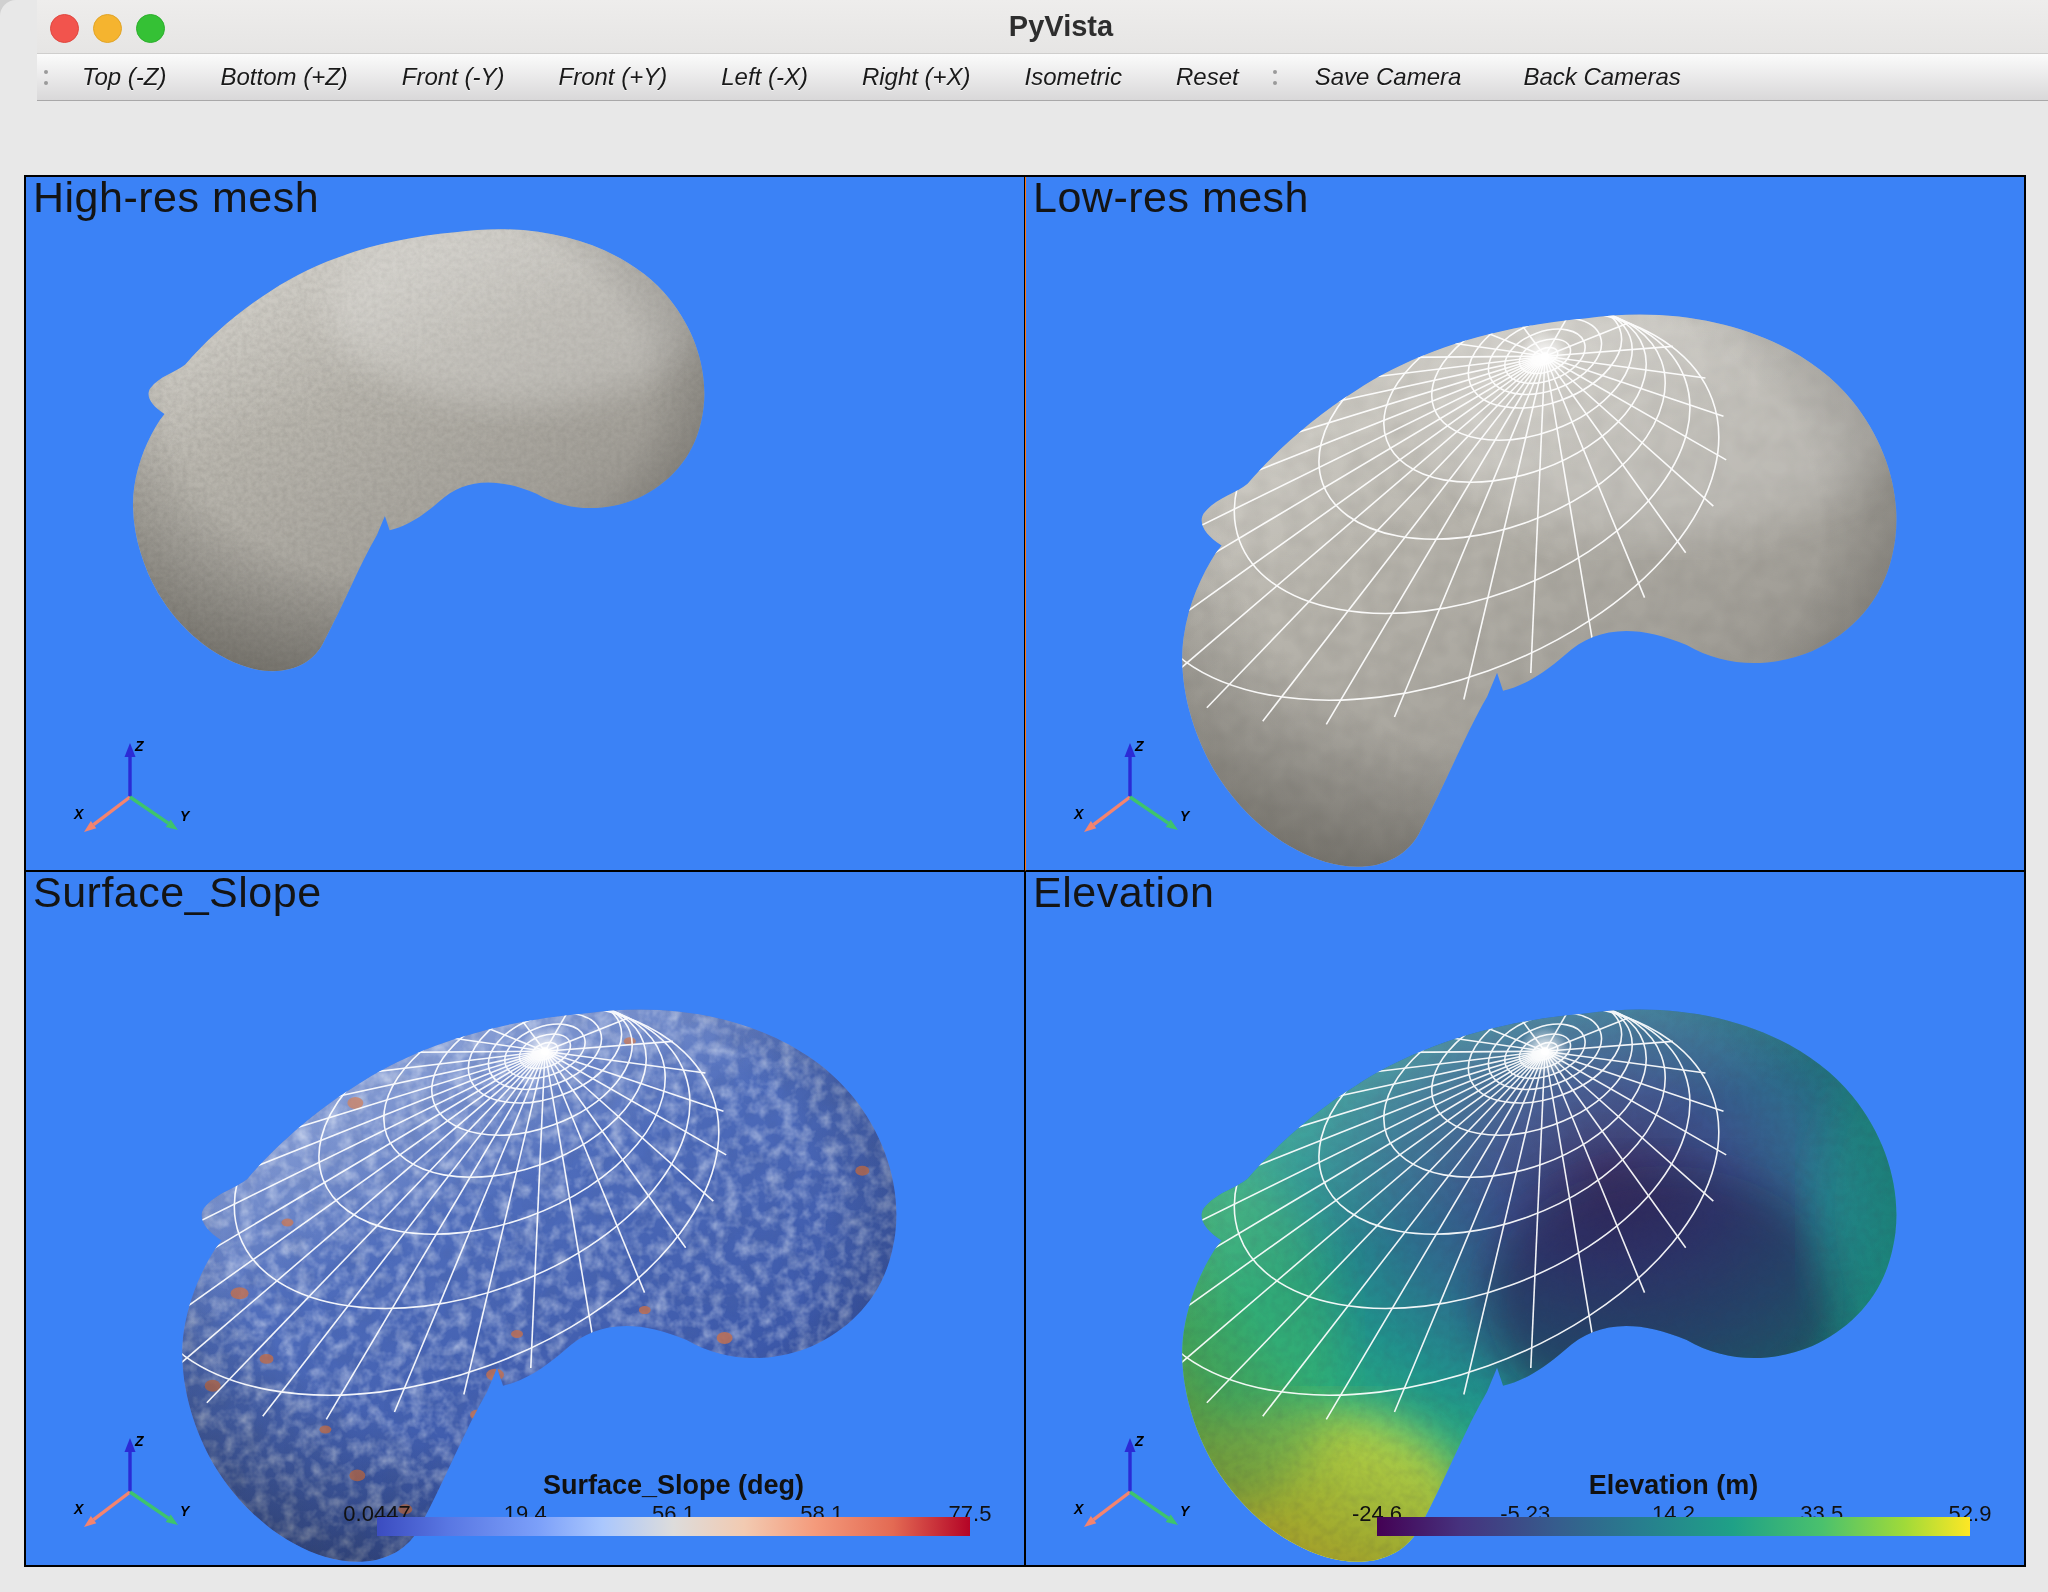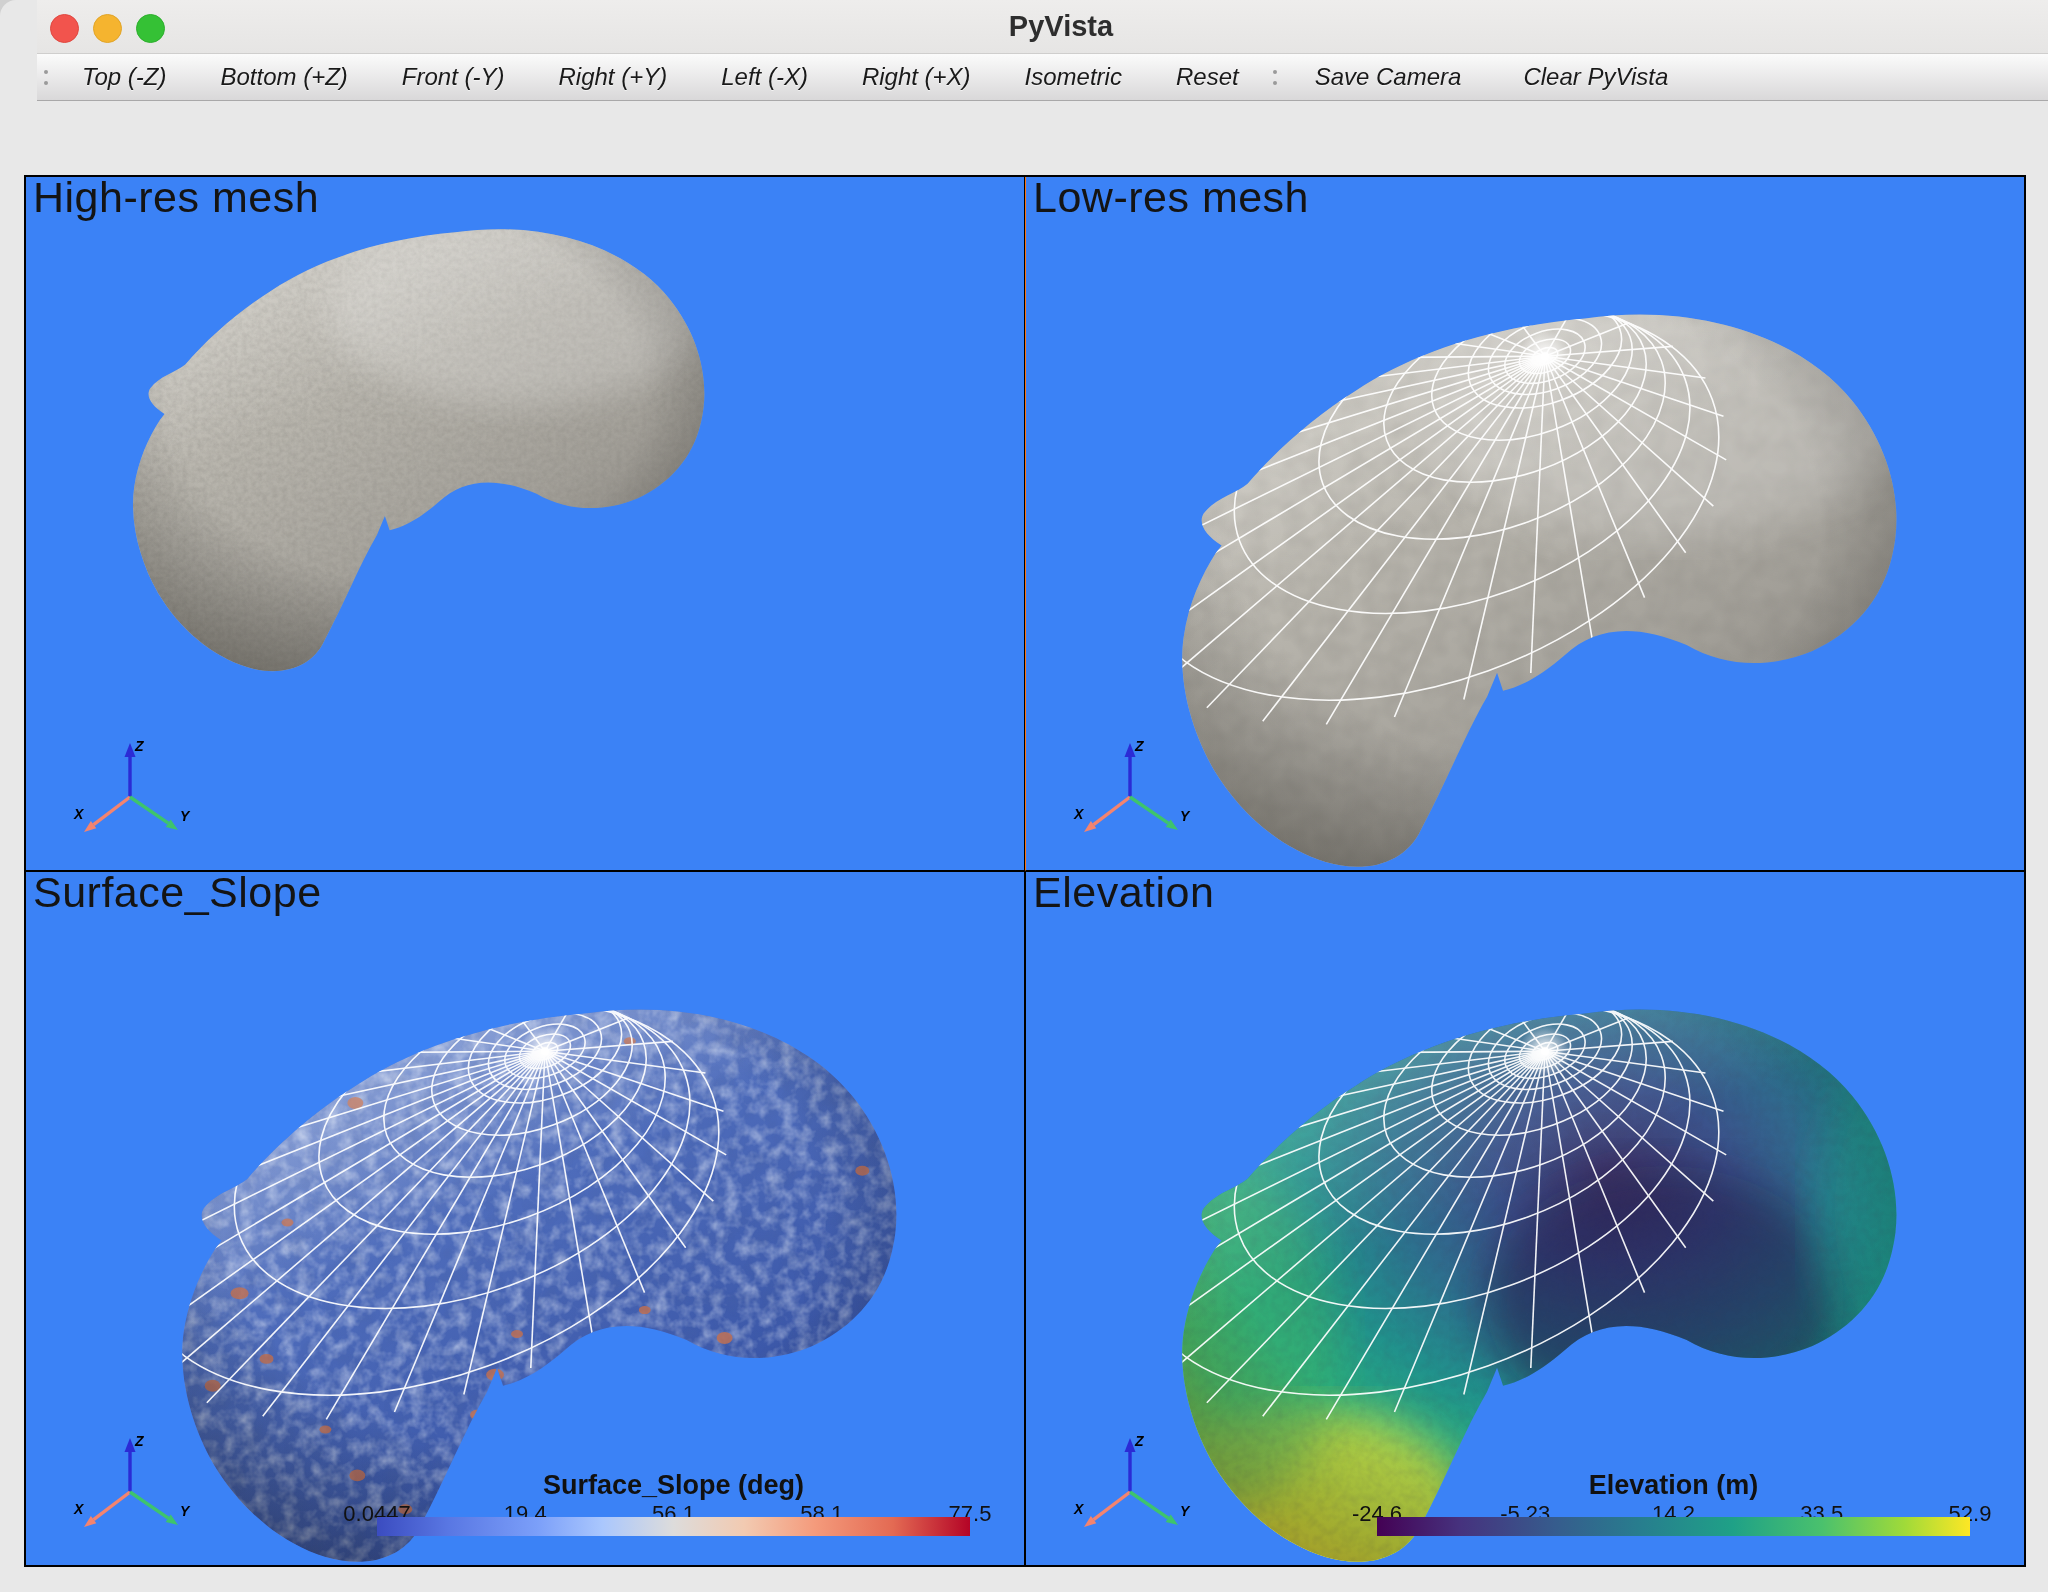--- a/index.html
+++ b/index.html
@@ -61,31 +61,31 @@
 
 
   <div class="toolbar">
     <span class="tb-handle">
         <i></i>
         <i></i>
       </span>
     <span class="tb-btn">Top (-Z)</span>
     <span class="tb-btn">Bottom (+Z)</span>
     <span class="tb-btn">Front (-Y)</span>
-    <span class="tb-btn">Right (+Y)</span>
+    <span class="tb-btn">Front (+Y)</span>
     <span class="tb-btn">Left (-X)</span>
     <span class="tb-btn">Right (+X)</span>
     <span class="tb-btn">Isometric</span>
     <span class="tb-btn">Reset</span>
     <span class="tb-handle">
         <i></i>
         <i></i>
       </span>
     <span class="tb-btn cam">Save Camera</span>
-    <span class="tb-btn cam">Clear PyVista</span>
+    <span class="tb-btn cam">Back Cameras</span>
   </div>
 
   <div class="canvas-area">
 
     <div class="viewport vp-tl">
       <svg id="mesh-hr" class="mesh-svg" viewBox="0 0 1000 696" preserveAspectRatio="none">
           <defs>
             <clipPath id="m0c">
               <path d="M560 142 C680 125 780 165 828 225 C866 272 880 330 868 380 C858 425 828 458 788 476 C745 494 700 492 662 470 C610 448 570 452 540 480 C515 502 495 512 478 516 L472 498 L462 522 C440 560 420 610 396 655 C380 690 340 700 300 688 C255 674 215 640 188 595 C165 555 152 505 158 462 C163 428 176 400 190 378 L196 370 C180 360 172 348 178 338 C190 322 210 318 222 308 C250 275 290 240 330 215 C390 175 470 150 560 142 Z"></path>
             </clipPath>

